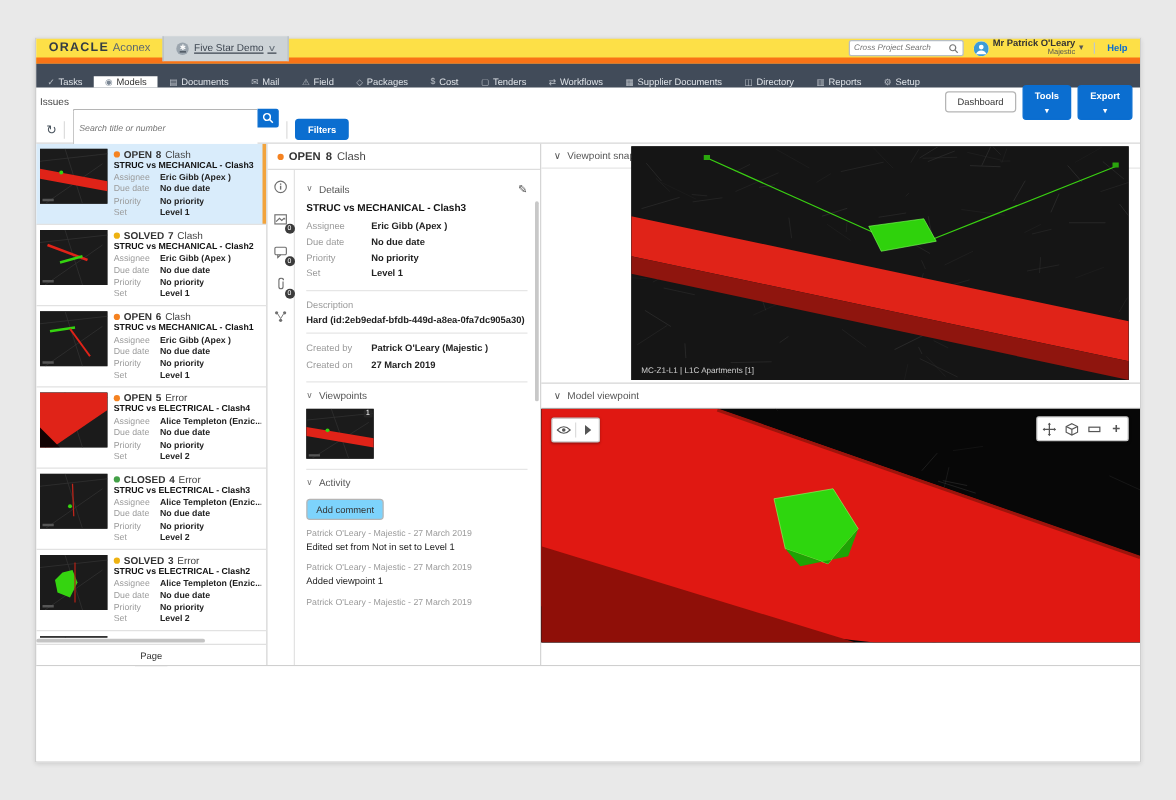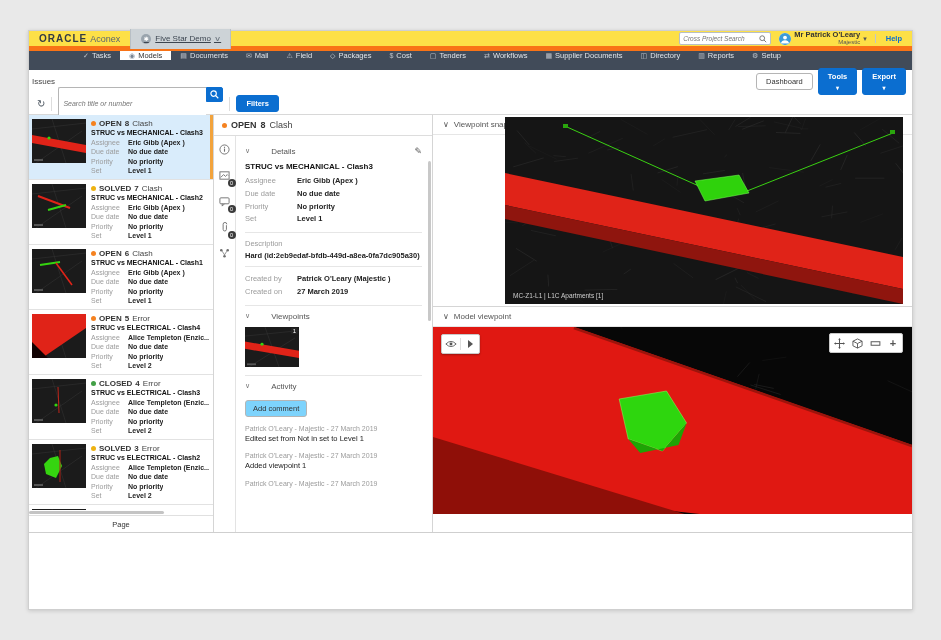--- a/index.html
+++ b/index.html
@@ -17,21 +17,21 @@
   .topbar-right { margin-left:auto; display:flex; align-items:center; gap:8px; padding-right:10px; }
   .cross-search { width:92px; height:13px; border:1px solid #b8bfc5; background:#fff; border-radius:2px; display:flex; align-items:center; padding:0 3px; }
   .cross-search input { border:none; outline:none; flex:1; font-size:6.5px; font-style:italic; color:#777; width:70px; background:transparent; font-family:"Liberation Sans",sans-serif;}
   .avatar { width:12px; height:12px; border-radius:50%; background:#fff; display:flex; align-items:center; justify-content:center; }
   .user-block { text-align:right; line-height:1.1; cursor:pointer; display:flex; align-items:center; gap:3px;}
   .user-name { font-size:7.5px; font-weight:bold; color:#333; }
   .user-org { font-size:6px; color:#555; text-align:right; }
   .help { color:#0b6ed0; font-size:7.5px; font-weight:bold; padding-left:10px; border-left:1px solid #c0c6cb; cursor:pointer; }
 
   
-  .mainnav { height:19px; background:#414b59; display:flex; align-items:flex-start; flex:none;padding-left:45px; }
+  .mainnav { height:19px; background:#414b59; display:flex; align-items:flex-end; flex:none; }
   .nav-item { display:flex; align-items:center; gap:3px; padding:0 9px; font-size:7.5px; color:#dfe3e8; cursor:pointer; white-space:nowrap; }
   .nav-item .nicon { font-size:7px; opacity:.75; }
   .nav-item.active { background:#fff; color:#333; font-weight:normal; }
   .nav-item.active .nicon { color:#7a8694; opacity:1; }
 
   
   .subbar { height:23px; display:flex; align-items:center; padding:0 6px 0 3px; flex:none; }
   .page-title { font-size:8px; color:#444; }
   .subbar-right { margin-left:auto; display:flex; gap:5px; align-items:center; }
   .btn { font-size:7.5px; border-radius:3px; padding:3px 9px; cursor:pointer; display:flex; align-items:center; gap:3px; font-family:"Liberation Sans",sans-serif; }
@@ -74,21 +74,21 @@
   
   .detail-panel { width:219px; border-right:1px solid #d5d5d5; display:flex; flex-direction:column; position:relative; }
   .detail-head { height:21px; display:flex; align-items:center; gap:4px; padding:0 8px; border-bottom:1px solid #ddd; font-size:9px; font-weight:bold; color:#333; flex:none; }
   .detail-body-wrap { flex:1; display:flex; min-height:0; }
   .rail { width:22px; border-right:1px solid #e3e3e3; display:flex; flex-direction:column; align-items:center; padding-top:8px; gap:14px; flex:none; }
   .rail-ic { position:relative; width:12px; height:12px; color:#6f6f6f; cursor:pointer; }
   .rail-ic svg { display:block; }
   .badge { position:absolute; right:-5px; bottom:-5px; width:8px; height:8px; border-radius:50%; background:#3b3b3b; color:#fff; font-size:5.5px; line-height:8px; text-align:center; }
   .detail-body { flex:1; padding:6px 10px 0 9px; overflow:hidden; min-width:0; position:relative; }
   .vscroll { position:absolute; right:1px; top:25px; width:3px; height:160px; background:#c8c8c8; border-radius:2px; }
-  .sec-head { display:flex; align-items:center; gap:21px; font-size:8px; color:#555; margin:4px 0 6px; }
+  .sec-head { display:flex; align-items:center; gap:5px; font-size:8px; color:#555; margin:4px 0 6px; }
   .sec-head .chevd { font-size:7px; color:#777; }
   .edit-pencil { margin-left:auto; color:#555; font-size:9px; cursor:pointer; }
   .d-title { font-size:8px; font-weight:bold; color:#111; margin-bottom:4px; }
   .drow { display:flex; font-size:7.5px; line-height:1.7; }
   .drow .lab { width:52px; color:#9b9b9b; flex:none; }
   .drow .val { color:#222; font-weight:bold; }
   .divider { border:none; border-top:1px solid #e6e6e6; margin:6px 0; }
   .desc-label { font-size:7.5px; color:#9b9b9b; margin-top:6px; }
   .desc-val { font-size:7.5px; font-weight:bold; color:#222; margin:3px 0 4px; word-break:break-all; }
   .vp-thumb { position:relative; width:54px; height:40px; background:#1b1b1b; margin:2px 0 8px; cursor:pointer; }

